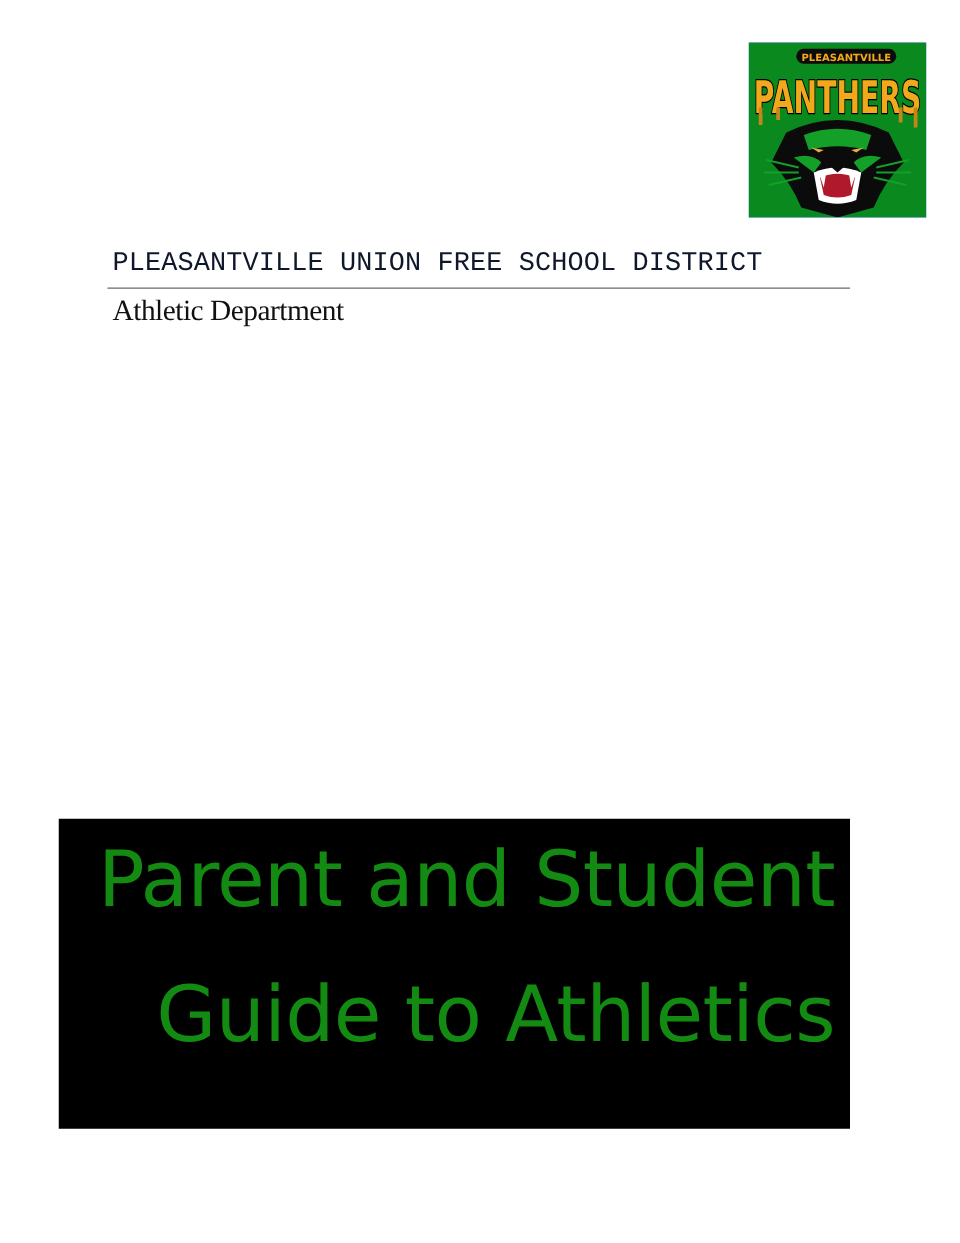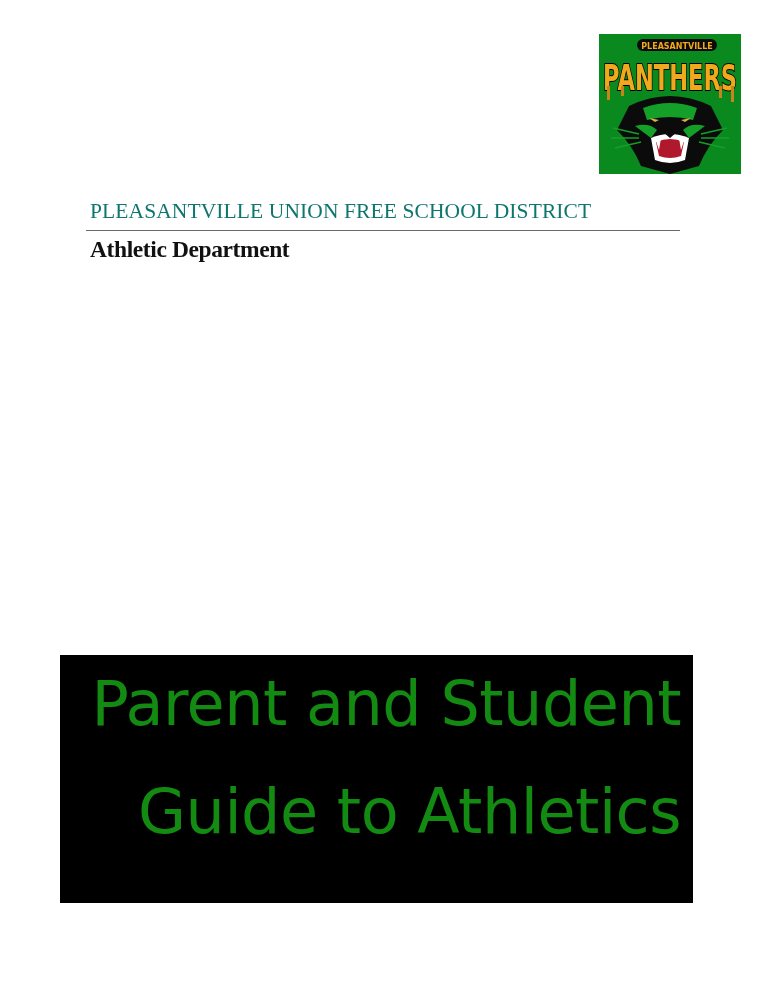--- a/index.html
+++ b/index.html
@@ -20,23 +20,23 @@
       width: 142px;
       height: 140px;
       background: #0369a1;
       overflow: hidden;
     }
     .logo svg { display: block; }
     .district {
       position: absolute;
       left: 90px;
       top: 201px;
-      font-family: Liberation Serif, serif;
+      font-family: Liberation Mono, monospace;
       font-size: 21.5px;
-      color: #0f766e;
+      color: #0f172a;
       letter-spacing: 0.1px;
       white-space: nowrap;
       line-height: 1;
     }
     .rule {
       position: absolute;
       left: 86px;
       top: 230px;
       width: 594px;
       height: 1px;
@@ -45,25 +45,24 @@
     .department {
       position: absolute;
       left: 90px;
       top: 238px;
       font-family: "Liberation Serif", "DejaVu Serif", serif;
       font-size: 23.5px;
       color: #111;
       letter-spacing: -0.4px;
       white-space: nowrap;
       line-height: 1;
-      font-weight: bold;
     }
     .title-box {
       position: absolute;
-      left: 60px;
+      left: 47px;
       top: 655px;
       width: 633px;
       height: 248px;
       background: #000000;
     }
     .title-line {
       position: absolute;
       right: 12px;
       font-family: "DejaVu Sans", "Liberation Sans", sans-serif;
       font-size: 62px;

